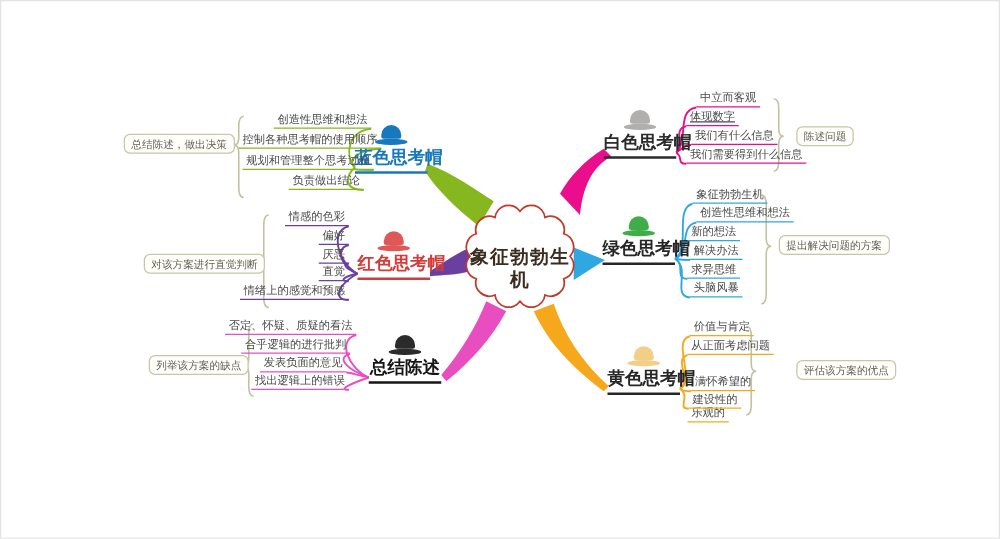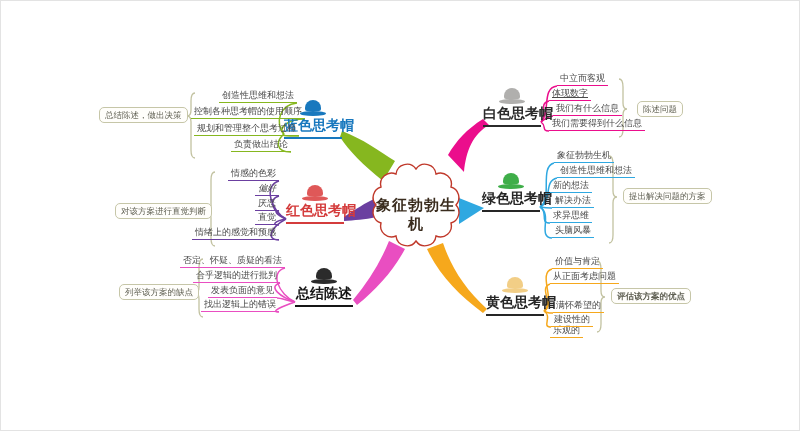--- a/index.html
+++ b/index.html
@@ -176,21 +176,21 @@
   <div class="item c-blue" style="right:494px;top:105px;">控制各种思考帽的使用顺序</div>
   <div class="item c-blue" style="right:500px;top:122px;">规划和管理整个思考过程</div>
   <div class="item c-blue" style="right:508px;top:138px;">负责做出结论</div>
 
   <div class="item c-white" style="left:556px;top:72px;">中立而客观</div>
   <div class="item c-white" style="left:548px;top:87px;text-decoration:underline;">体现数字</div>
   <div class="item c-white" style="left:552px;top:102px;">我们有什么信息</div>
   <div class="item c-white" style="left:548px;top:117px;">我们需要得到什么信息</div>
 
   <div class="item c-red" style="right:520px;top:167px;">情感的色彩</div>
-  <div class="item c-red" style="right:520px;top:182px;font-style:italic;">偏好</div>
+  <div class="item c-red" style="right:520px;top:182px;">偏好</div>
   <div class="item c-red" style="right:520px;top:197px;">厌恶</div>
   <div class="item c-red" style="right:520px;top:211px;text-align:right;">直觉</div>
   <div class="item c-red" style="right:520px;top:226px;">情绪上的感觉和预感</div>
 
   <div class="item c-green" style="left:553px;top:149px;">象征勃勃生机</div>
   <div class="item c-green" style="left:556px;top:164px;">创造性思维和想法</div>
   <div class="item c-green" style="left:549px;top:179px;">新的想法</div>
   <div class="item c-green" style="left:551px;top:194px;">解决办法</div>
   <div class="item c-green" style="left:549px;top:209px;">求异思维</div>
   <div class="item c-green" style="left:551px;top:224px;">头脑风暴</div>
@@ -204,15 +204,15 @@
   <div class="item c-yellow" style="left:549px;top:270px;text-align:center;">从正面考虑问题</div>
   <div class="item c-yellow" style="left:549px;top:284px;margin-top:40px;">乐观的</div>
   <div class="item c-yellow" style="left:552px;top:299px;">满怀希望的</div>
   <div class="item c-yellow" style="left:550px;top:313px;">建设性的</div>
 
   <div class="summary" style="left:98px;top:106px;">总结陈述，做出决策</div>
   <div class="summary" style="left:636px;top:100px;">陈述问题</div>
   <div class="summary" style="left:114px;top:202px;">对该方案进行直觉判断</div>
   <div class="summary" style="left:622px;top:187px;">提出解决问题的方案</div>
   <div class="summary" style="left:118px;top:283px;">列举该方案的缺点</div>
-  <div class="summary" style="left:610px;top:287px;font-weight:bold;">评估该方案的优点</div>
+  <div class="summary" style="left:636px;top:287px;">评估该方案的优点</div>
 
 </div>
 
 </body></html>

